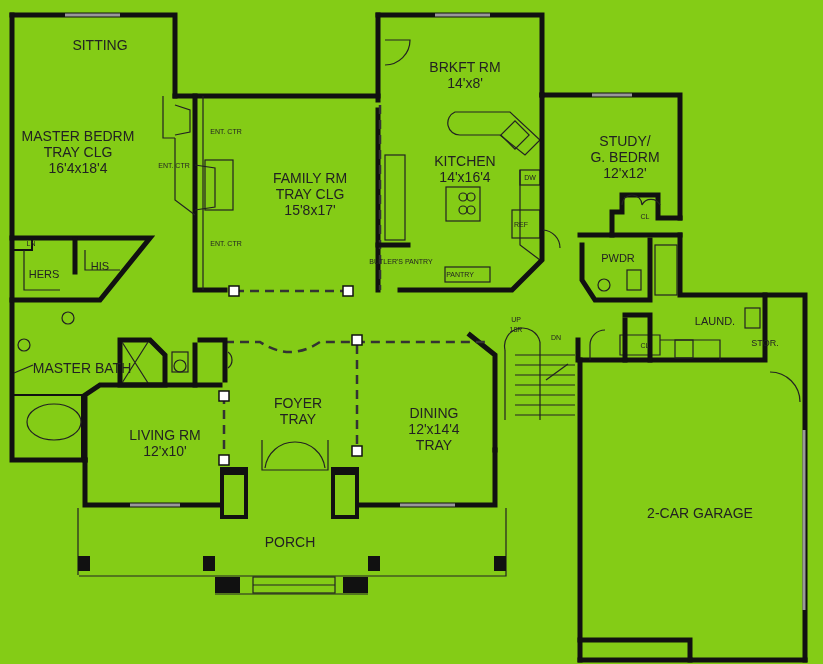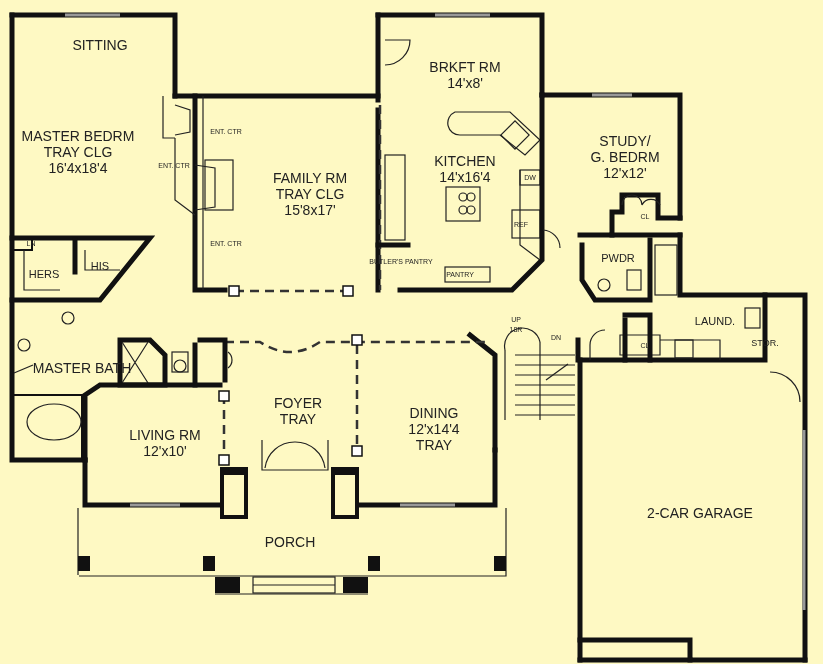--- a/index.html
+++ b/index.html
@@ -1,16 +1,16 @@
 <!DOCTYPE html>
 <html><head>
 <meta charset="utf-8">
 <style>
   html, body { margin: 0; padding: 0; background: #ffffff; }
-  #plan-wrap { position: relative; width: 823px; height: 664px; overflow: hidden; background: #fef9c3; }
+  #plan-wrap { position: relative; width: 823px; height: 664px; overflow: hidden; background: #84cc16; }
   svg { position: absolute; left: 0; top: 0; }
   .wall { stroke: #111; stroke-width: 5; fill: none; stroke-linecap: square; stroke-linejoin: miter; }
   .wall-thin { stroke: #111; stroke-width: 2; fill: none; }
   .line { stroke: #222; stroke-width: 1.2; fill: none; }
   .dash { stroke: #333; stroke-width: 2.5; fill: none; stroke-dasharray: 9 6; }
   .win { stroke: #999; stroke-width: 3; fill: none; }
   .post { fill: #111; }
   .col { fill: #fff; stroke: #111; stroke-width: 1.5; }
   .lbl { font-family: "Liberation Sans", sans-serif; fill: #222; text-anchor: middle; }
 </style>

